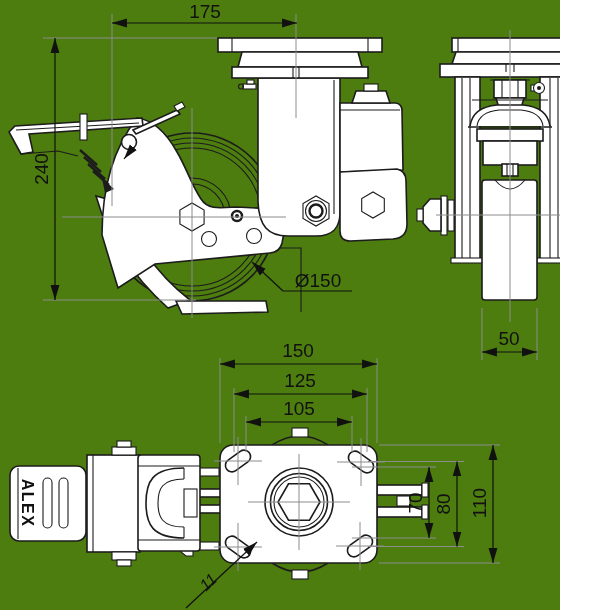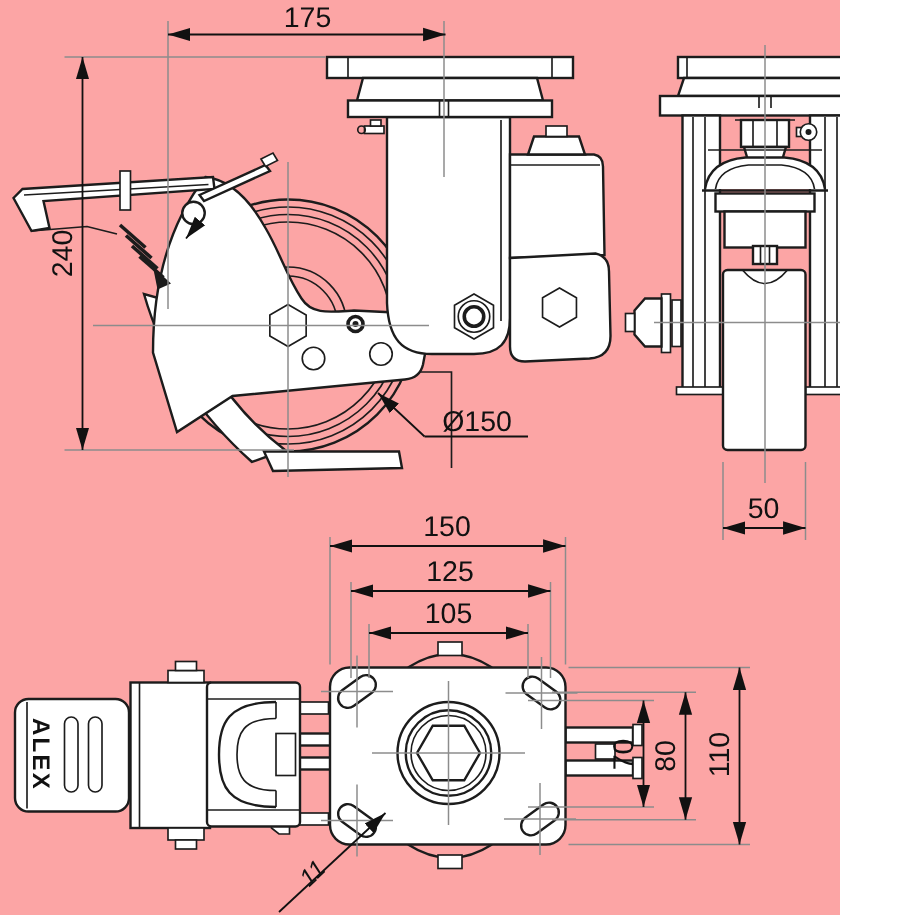--- a/index.html
+++ b/index.html
@@ -1,16 +1,16 @@
 <!DOCTYPE html>
 <html><head>
 <meta charset="utf-8">
 <style>
   html,body{margin:0;padding:0;background:#ffffff;}
-  .stage{width:560px;height:610px;position:relative;background:#fca5a5;overflow:hidden;
+  .stage{width:560px;height:610px;position:relative;background:#4d7c0f;overflow:hidden;
          font-family:"Liberation Sans", sans-serif;}
   svg{display:block;}
   
   .geo   {stroke:#1c1c1c;stroke-width:1.6;fill:none;}
   .geow  {stroke:#1c1c1c;stroke-width:1.6;fill:#ffffff;}
   .geot  {stroke:#1c1c1c;stroke-width:1.1;fill:none;}
   .geotw {stroke:#1c1c1c;stroke-width:1.1;fill:#ffffff;}
   .thin  {stroke:#8c8c8c;stroke-width:1;fill:none;}
   .dim   {stroke:#111111;stroke-width:1.2;fill:none;}
   .bold  {stroke:#1c1c1c;stroke-width:2.4;fill:none;}

